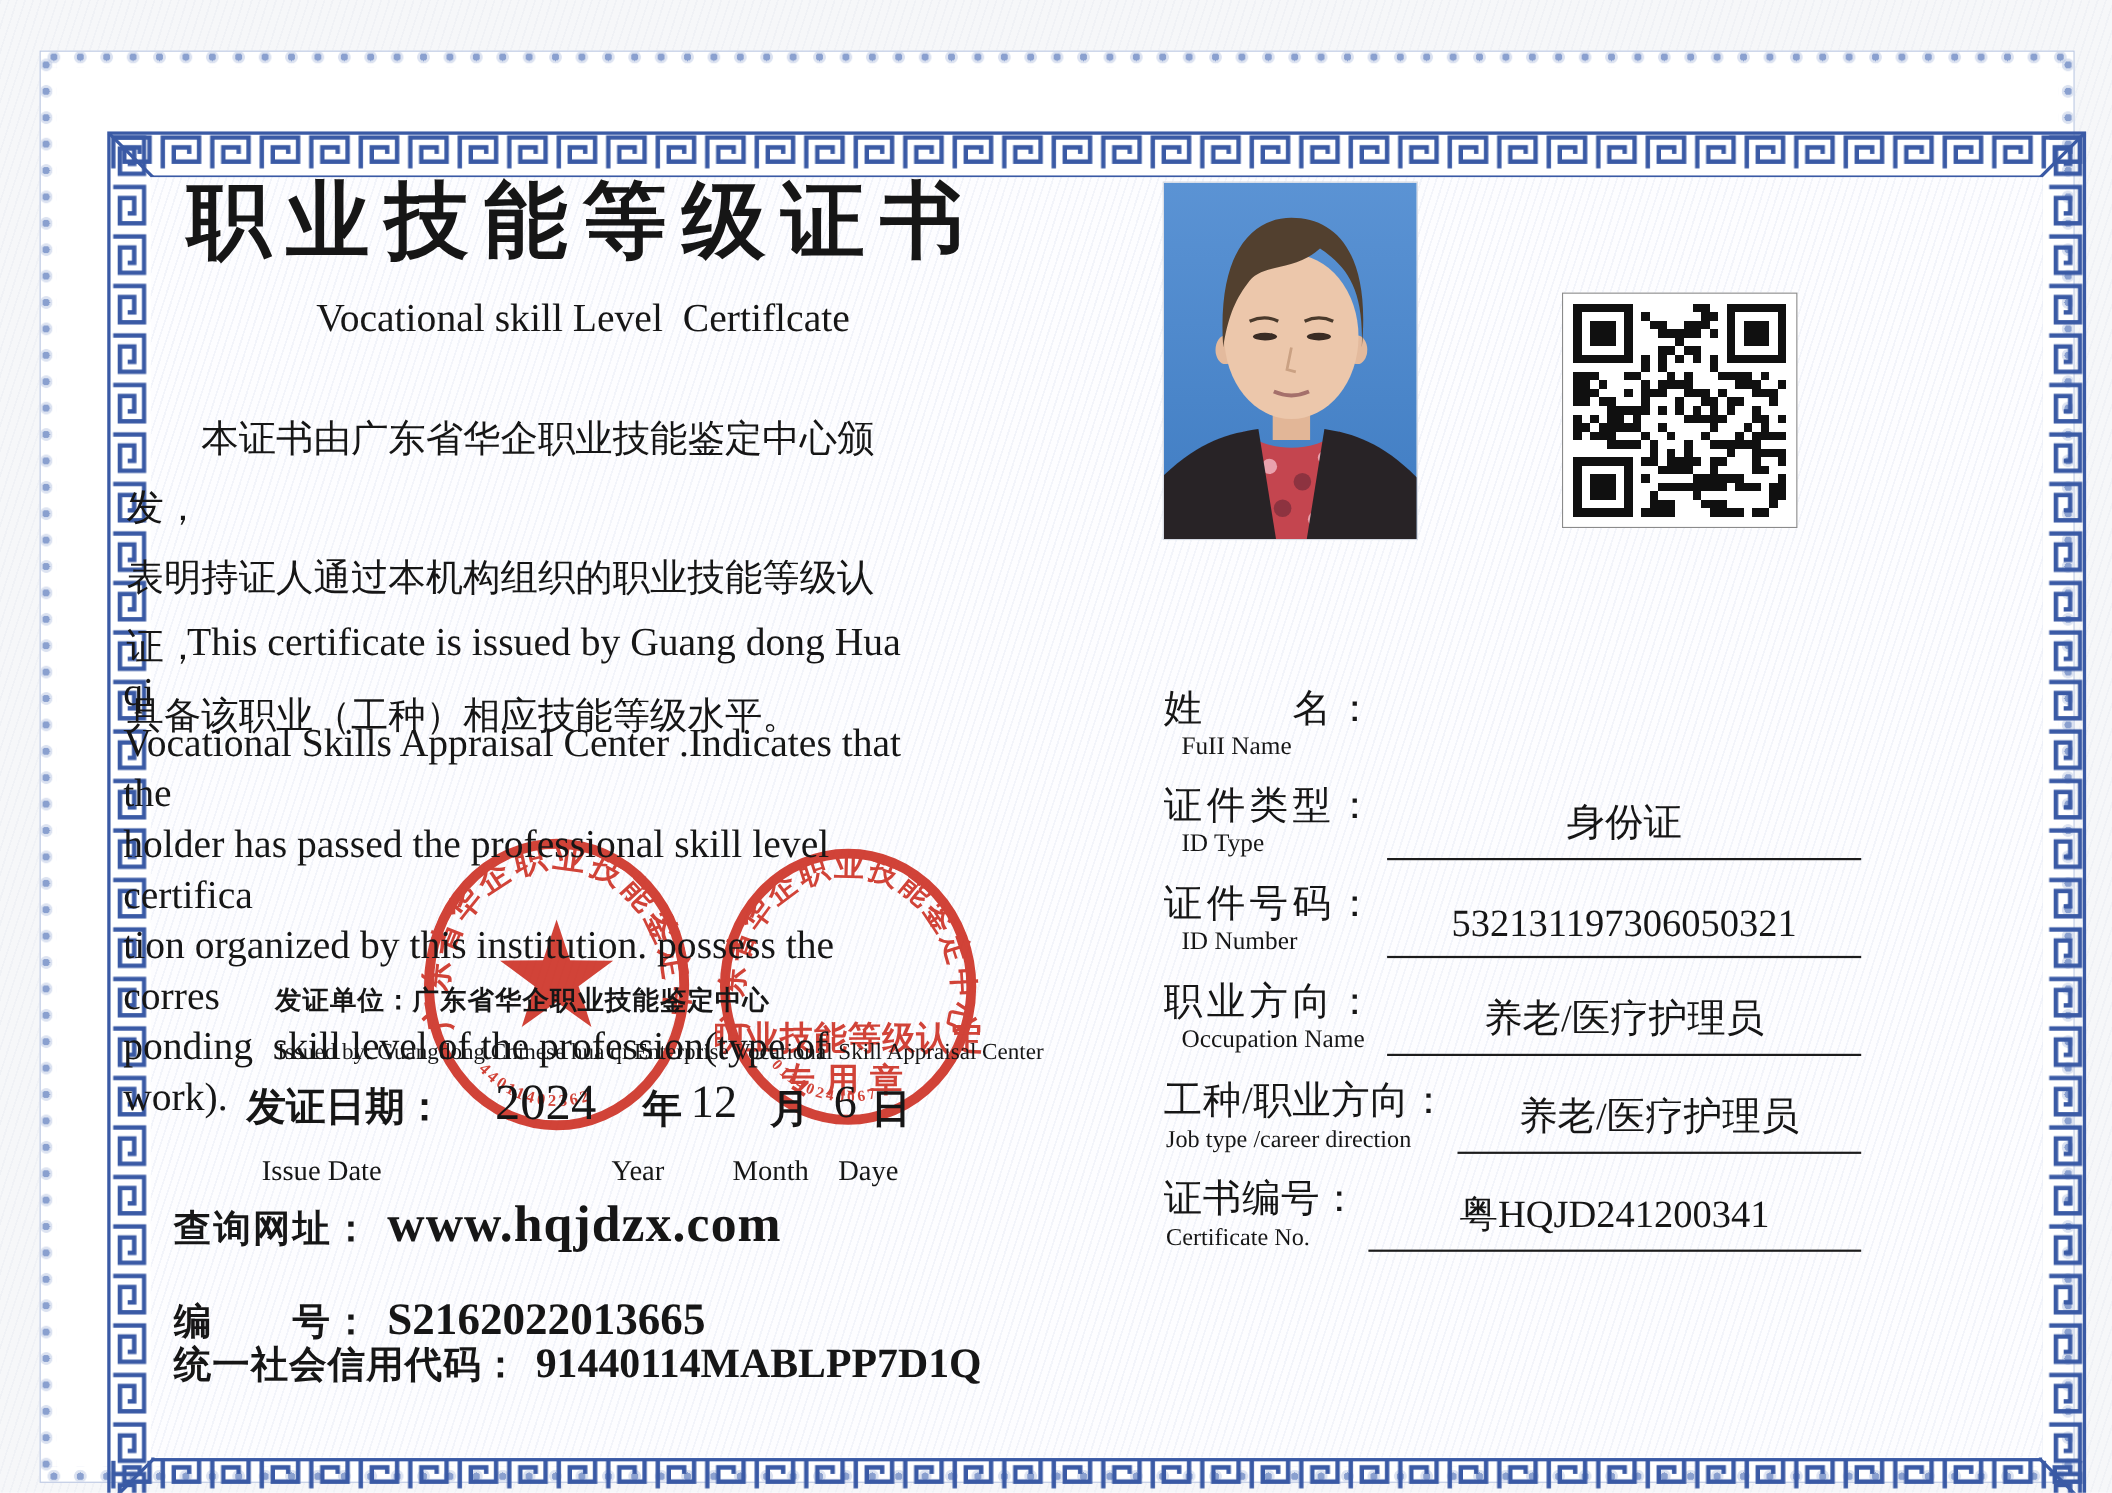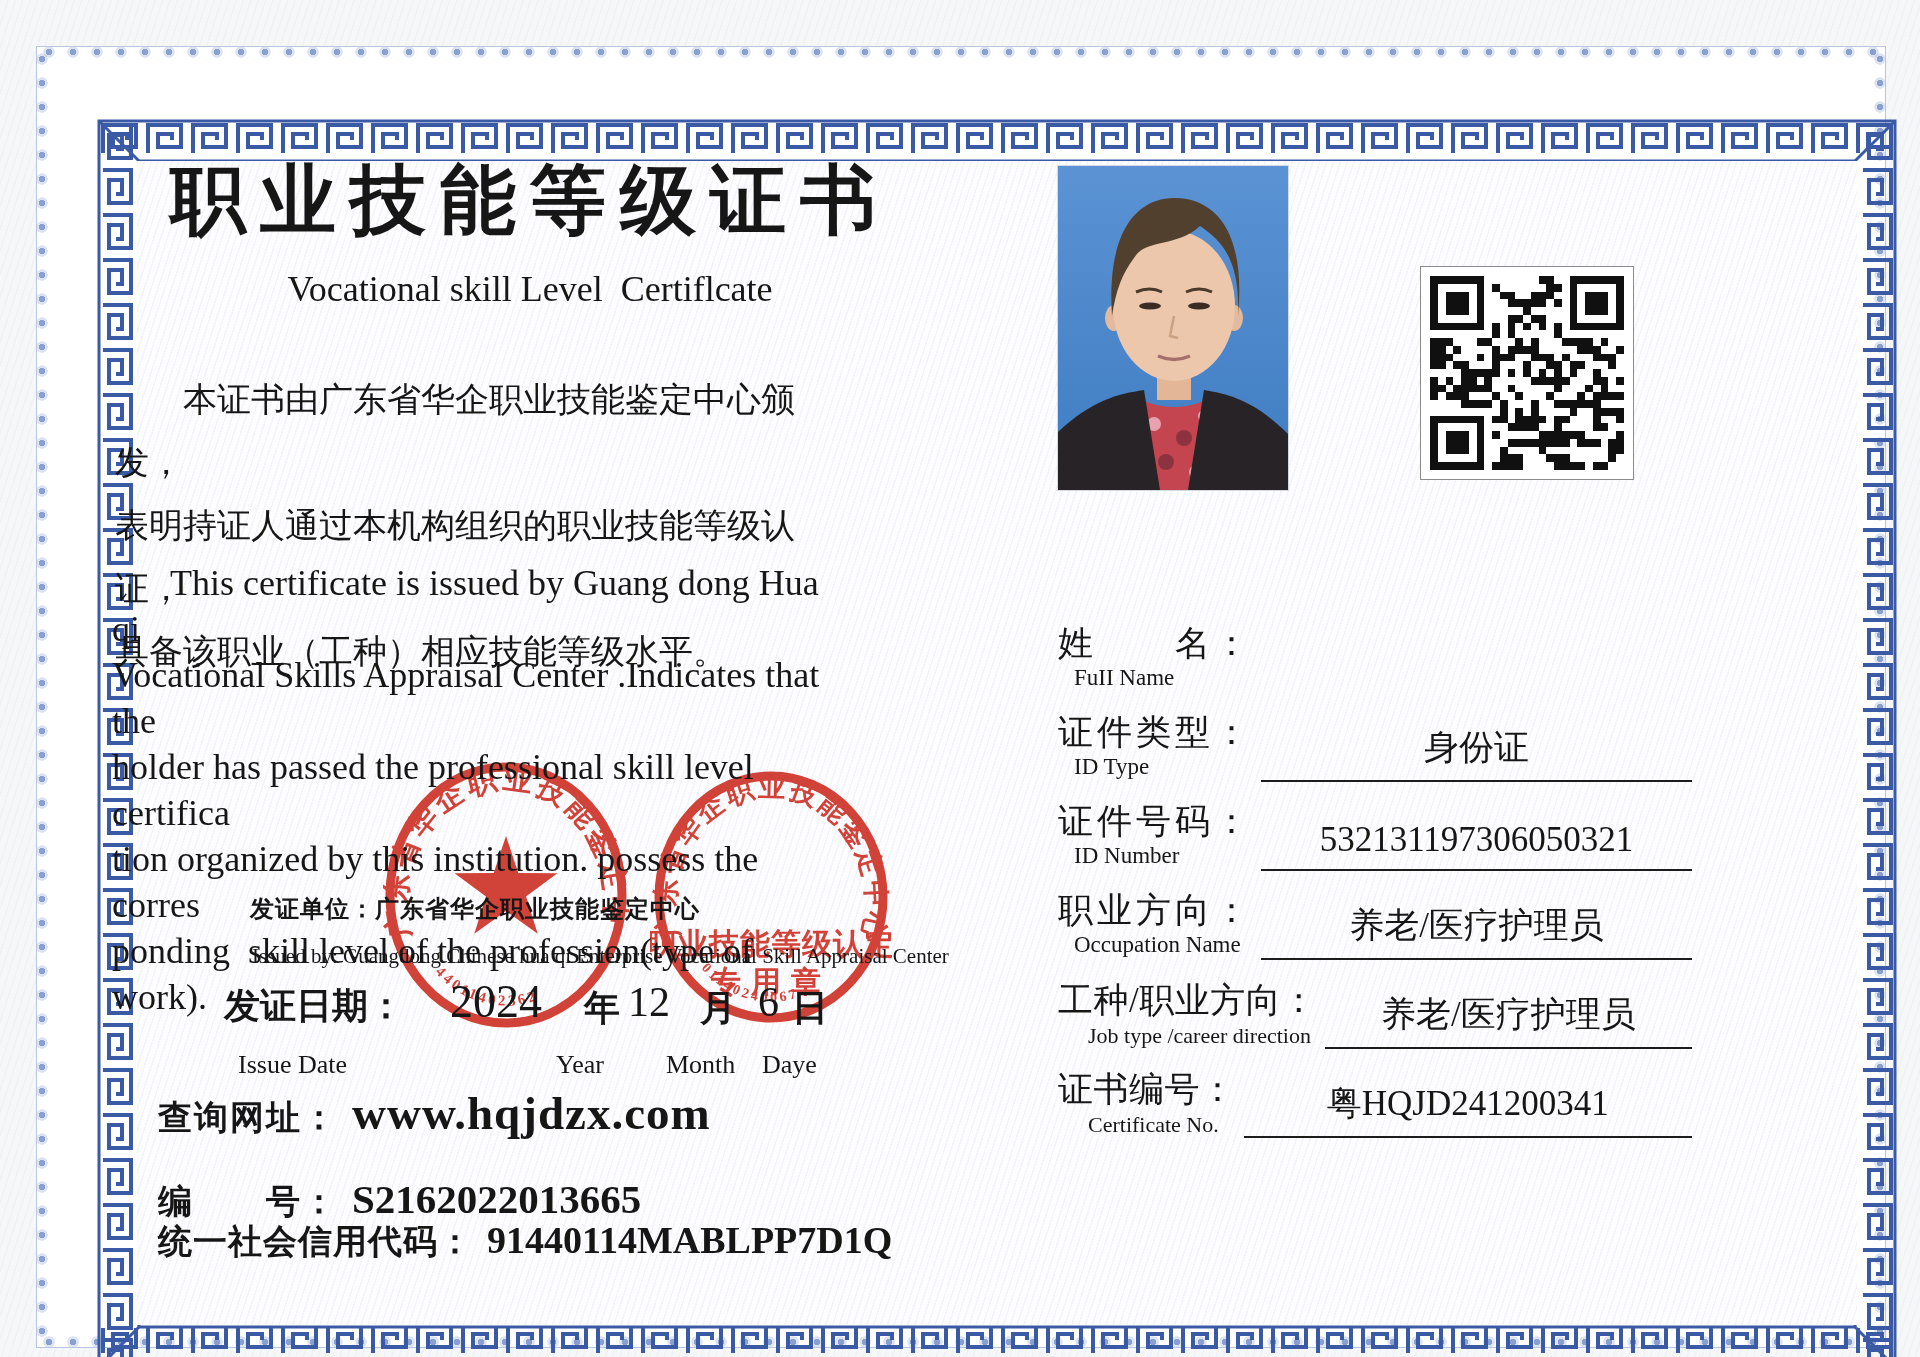--- a/index.html
+++ b/index.html
@@ -43,21 +43,21 @@
   
   #photo{left:1058px;top:166px;width:230px;height:324px;outline:1px solid #d5d9e2;}
   #qr{left:1420px;top:266px;width:214px;height:214px;background:#fff;border:1px solid #8b8b8b;box-sizing:border-box;padding:9px;}
   #qr svg{width:100%;height:100%;fill:#101010;}
   #fields{left:1058px;top:604px;width:634px;display:grid;grid-template-rows:repeat(7,89px);}
   .frow{display:flex;align-items:flex-end;}
   .flabel{display:flex;flex-direction:column;justify-content:flex-start;}
   .fzh{font-size:35px;letter-spacing:4px;line-height:1.15;}
   .fen{font-size:23px;padding-left:16px;line-height:1.25;}
   .frow:nth-child(5) .fzh,.frow:nth-child(6) .fzh{letter-spacing:0.5px;}
-  .frow:nth-child(5) .fen,.frow:nth-child(6) .fen{font-size:22px;padding-left:2px;margin-left:28px;}
+  .frow:nth-child(5) .fen,.frow:nth-child(6) .fen{font-size:22px;padding-left:2px;}
   .fline{flex:1;margin-left:8px;border-bottom:2.5px solid #1c1c1c;display:flex;justify-content:center;align-items:flex-end;min-width:0;}
   .fval{font-size:35px;margin-bottom:9px;white-space:nowrap;}
   
   .seal{position:absolute;z-index:2;opacity:.9;}
   .sealstroke{stroke:var(--seal-red,#cd2f23);fill:none;}
   .sealfill{fill:var(--seal-red,#cd2f23);}
   .sealring{fill:var(--seal-red,#cd2f23);font-size:29px;letter-spacing:4px;font-weight:600;}
   .sealdigits{fill:var(--seal-red,#cd2f23);font-size:15px;letter-spacing:3px;font-weight:600;}
   .sealcenter{fill:var(--seal-red,#cd2f23);font-weight:700;text-anchor:middle;}
 </style>

